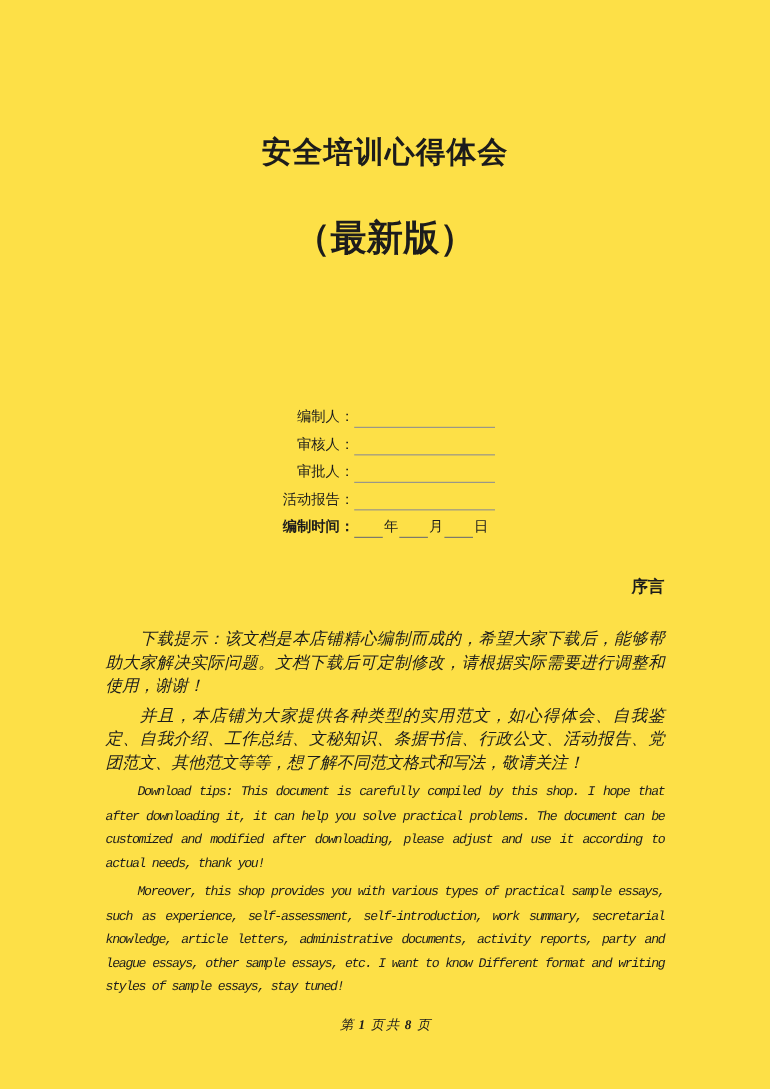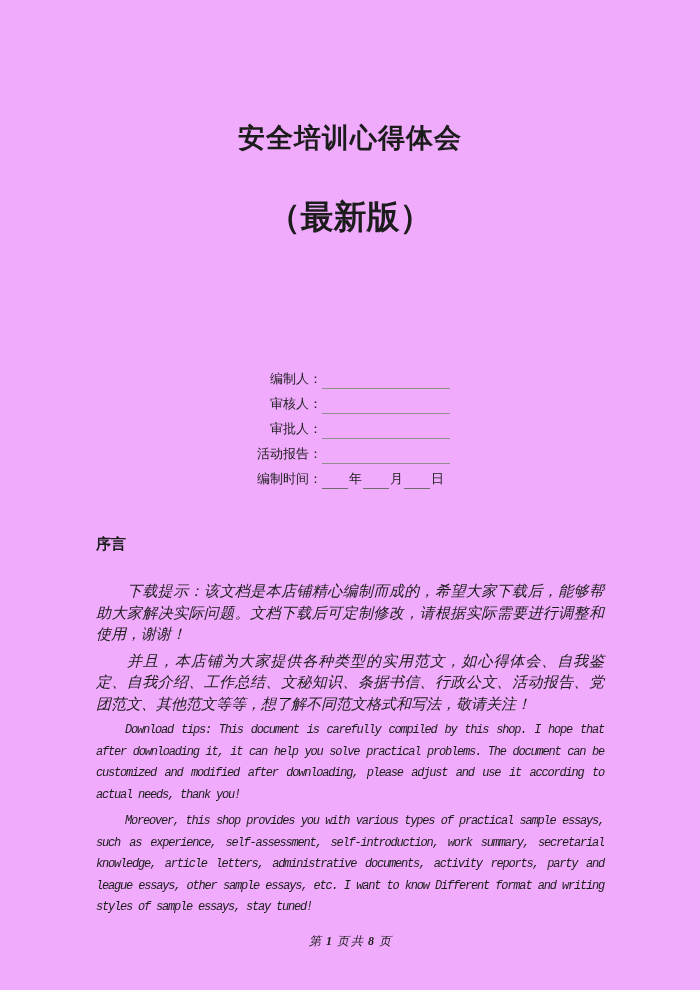--- a/index.html
+++ b/index.html
@@ -5,21 +5,21 @@
   html, body {
     margin: 0;
     padding: 0;
     background: #ffffff;
   }
   .page {
     position: relative;
     width: 700px;
     height: 990px;
     margin: 0 auto;
-    background: #f0abfc;
+    background: #fde047;
     color: #1c1c1c;
     font-family: "Liberation Serif", "DejaVu Serif", serif;
     overflow: hidden;
   }
   .content {
     padding: 0 96px;
   }
   .doc-title {
     margin: 122px 0 0 0;
     text-align: center;
@@ -51,35 +51,36 @@
     white-space: nowrap;
     line-height: 20px;
   }
   .blank-line {
     flex: 0 0 128px;
     height: 17px;
     border-bottom: 1px solid #8f8f8f;
   }
   .date-row .form-label {
     flex: 0 0 80px;
+    font-weight: bold;
   }
   .date-blank {
     display: inline-block;
     width: 26px;
     height: 17px;
     border-bottom: 1px solid #6f6f6f;
   }
   .date-unit {
     display: inline-block;
     line-height: 20px;
     padding: 0 1px;
   }
   .preface-heading {
-    margin-top: 46px;
-    text-align: left;
+    margin-top: 36px;
+    text-align: right;
     font-size: 15px;
     font-weight: bold;
     line-height: 19px;
   }
   .body-text {
     margin-top: 27px;
   }
   .para {
     margin: 0 0 5px 0;
     font-size: 15px;

